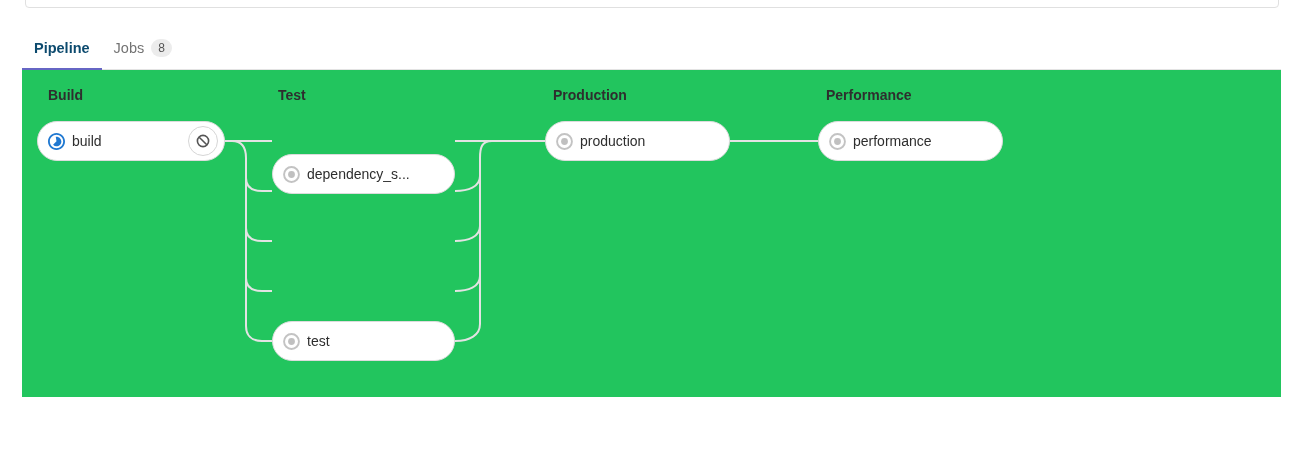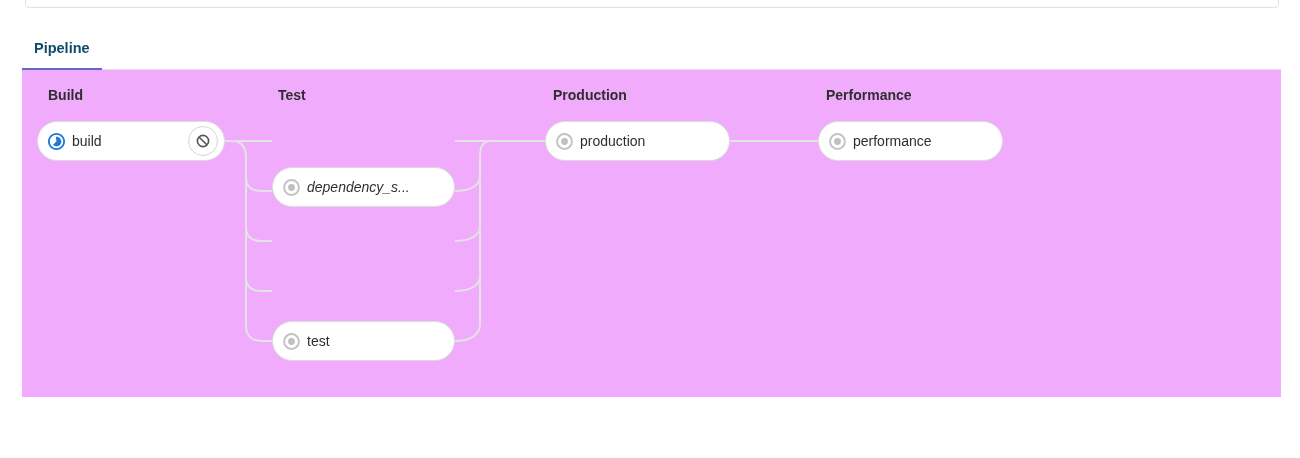--- a/index.html
+++ b/index.html
@@ -70,21 +70,21 @@
     border-radius: 10px;
   }
 
   
   .graph {
     position: absolute;
     left: 22px;
     top: 70px;
     width: 1259px;
     height: 327px;
-    background: #f0abfc;
+    background: #22c55e;
   }
   .connectors {
     position: absolute;
     left: 0;
     top: 0;
     pointer-events: none;
   }
   .stage-header {
     position: absolute;
     font-size: 14px;
@@ -129,40 +129,44 @@
     display: flex;
     align-items: center;
     justify-content: center;
     padding: 0;
     cursor: pointer;
   }
 
   
   .p-build        { left: 15px;  top: 51px;  width: 188px; }
   .p-codequality  { left: 250px; top: 51px;  width: 183px; }
-  .p-dependency   { left: 250px; top: 97px; width: 183px; font-style: italic; }
+  .p-dependency   { left: 250px; top: 84px; width: 183px; }
   .p-sast         { left: 250px; top: 151px; width: 183px; }
   .p-sastcont     { left: 250px; top: 201px; width: 183px; }
   .p-test         { left: 250px; top: 251px; width: 183px; }
   .p-production   { left: 523px; top: 51px;  width: 185px; }
   .p-performance  { left: 796px; top: 51px;  width: 185px; }
 
   .h-build       { left: 26px;  top: 17px; }
   .h-test        { left: 256px; top: 17px; }
   .h-production  { left: 531px; top: 17px; }
   .h-performance { left: 804px; top: 17px; }
 </style>
 </head>
 <body>
 
 <div class="top-card"></div>
 
 <div class="tabbar">
   <div class="tab active">
     <span>Pipeline</span>
+  </div>
+  <div class="tab">
+    <span>Jobs</span>
+    <span class="badge">8</span>
   </div>
 </div>
 
 <div class="graph">
 
   <svg class="connectors" width="1259" height="327" viewBox="0 0 1259 327" fill="none" stroke="#e3e3e3" stroke-width="2">
     <path d="M 203 71 H 250"></path>
     <path d="M 210 71 C 220 71 224 77 224 88 L 224 256 C 224 265 229 271 240 271 L 250 271"></path>
     <path d="M 224 108 C 224 117 229 121 240 121 L 250 121"></path>
     <path d="M 224 158 C 224 167 229 171 240 171 L 250 171"></path>

